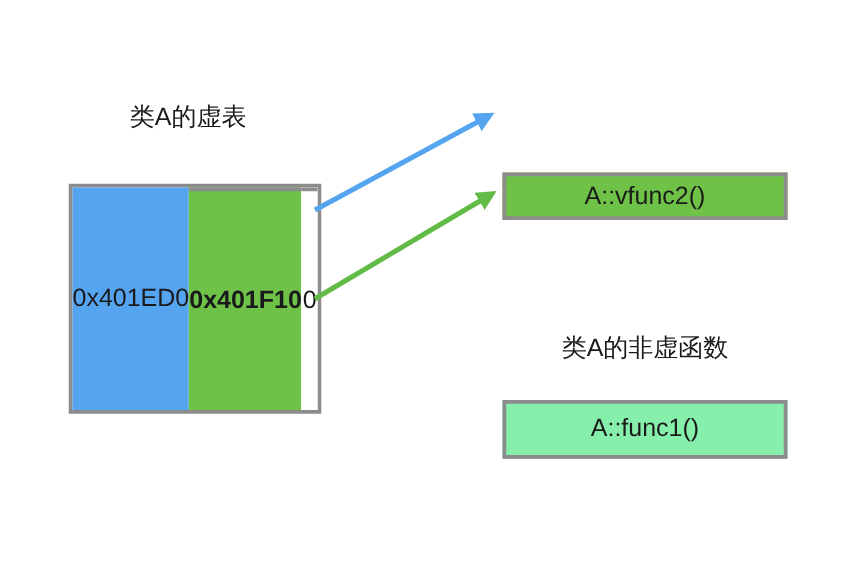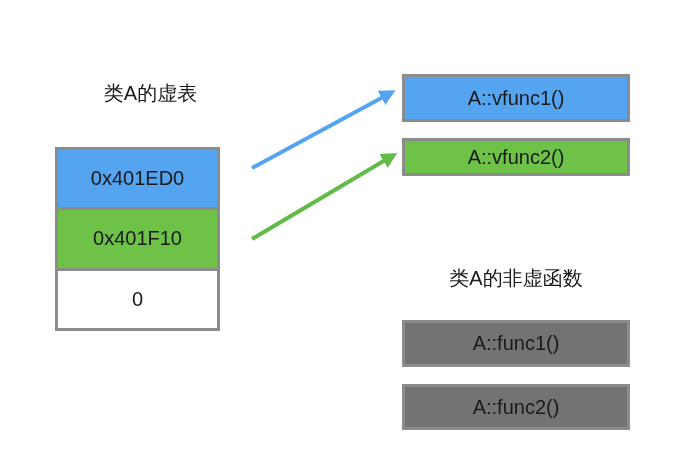--- a/index.html
+++ b/index.html
@@ -20,53 +20,53 @@
     position: absolute;
     text-align: center;
     font-size: 20px;
     color: var(--text);
     white-space: nowrap;
   }
   .vtable {
     position: absolute;
     left: 55px;
     top: 147px;
-    width: 165px;
+    width: 202px;
     height: 184px;
     box-sizing: border-box;
     border: 3px solid var(--border);
     display: flex;
-    flex-direction: column;
+    flex-direction: row;
   }
   .vrow {
     box-sizing: border-box;
     display: flex;
     align-items: center;
     justify-content: center;
     font-size: 20px;
     color: var(--text);
     flex: 1 1 0;
   }
   .vrow + .vrow { border-top: 3px solid var(--border); }
   .vrow.blue  { background: var(--box-blue); }
-  .vrow.green { background: var(--box-green); }
+  .vrow.green { background: var(--box-green); font-weight: bold; }
   .vrow.white { background: #ffffff; }
   .fbox {
     position: absolute;
     left: 402px;
     width: 228px;
     height: 48px;
     box-sizing: border-box;
     border: 3px solid var(--border);
     display: flex;
     align-items: center;
     justify-content: center;
     font-size: 20px;
     color: var(--text);
-    background: #737373;
+    background: #86efac;
   }
   .fbox.blue  { background: var(--box-blue); }
   .fbox.green { background: var(--box-green); }
   .arrow-layer {
     position: absolute;
     left: 0; top: 0;
     width: 684px;
     height: 468px;
     pointer-events: none;
   }
@@ -82,27 +82,25 @@
 
   <div class="title" style="left:55px; top:80px; width:191px;">类A的虚表</div>
 
   <div class="vtable">
     <div class="vrow blue">0x401ED0</div>
     <div class="vrow green">0x401F10</div>
     <div class="vrow white">0</div>
   </div>
 
 
-  <div class="fbox blue" style="top:74px;">A::vfunc1()</div>
   <div class="fbox green" style="top:138px; height:38px;">A::vfunc2()</div>
 
   <div class="title" style="left:402px; top:265px; width:228px;">类A的非虚函数</div>
 
   <div class="fbox" style="top:320px; height:47px;">A::func1()</div>
-  <div class="fbox" style="top:384px; height:46px;">A::func2()</div>
 
   <svg class="arrow-layer" viewBox="0 0 684 468">
     <defs>
       <marker id="head-blue" markerWidth="5" markerHeight="5" refX="1" refY="2" orient="auto" markerUnits="strokeWidth">
         <path d="M0,0 L4,2 L0,4 z" class="arrow-head-blue"></path>
       </marker>
       <marker id="head-green" markerWidth="5" markerHeight="5" refX="1" refY="2" orient="auto" markerUnits="strokeWidth">
         <path d="M0,0 L4,2 L0,4 z" class="arrow-head-green"></path>
       </marker>
     </defs>

